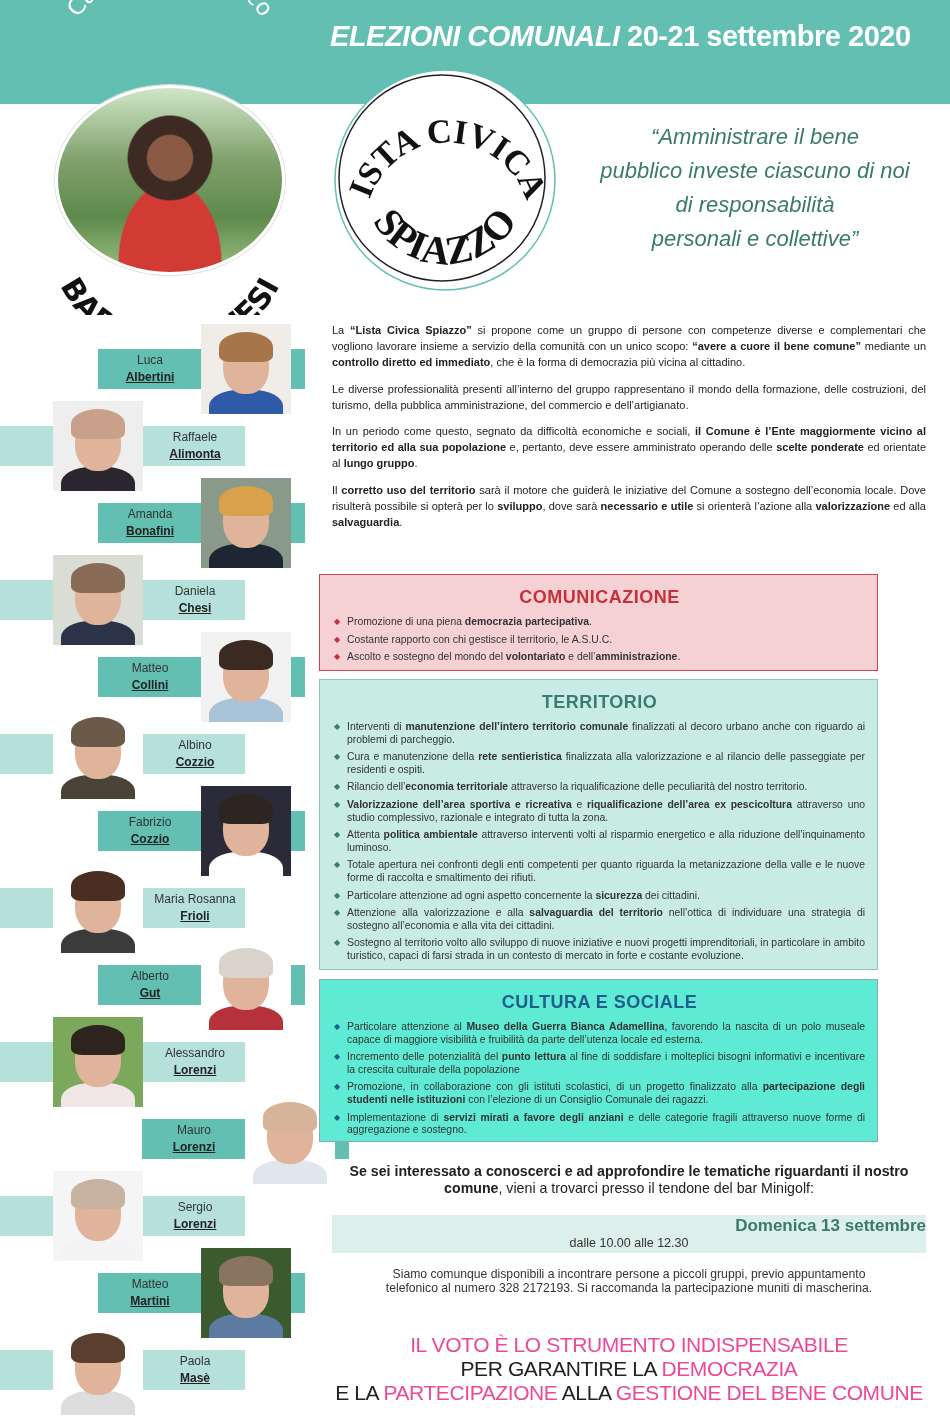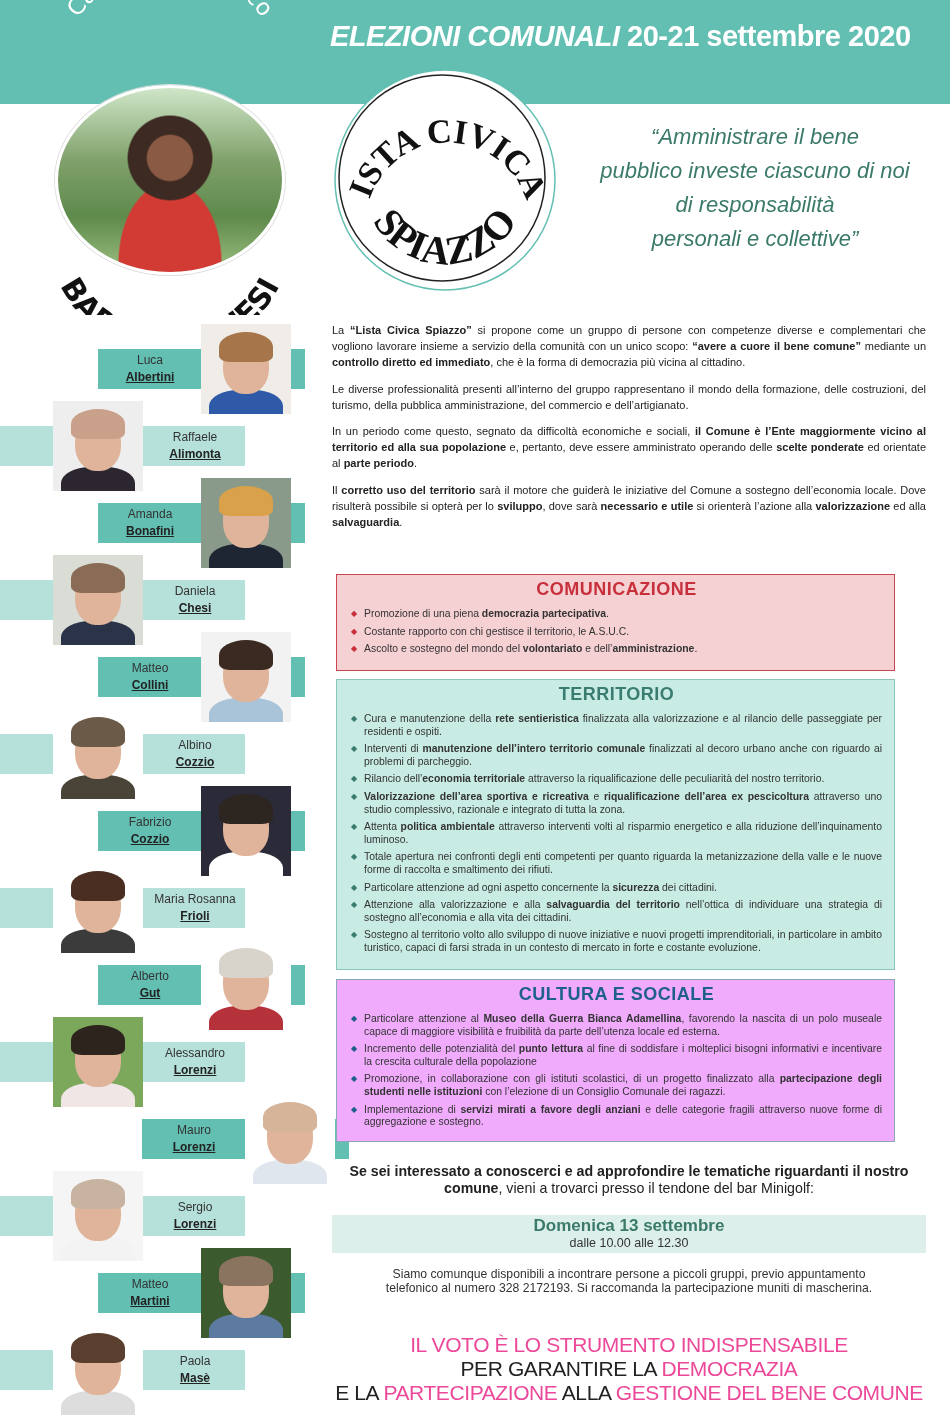--- a/index.html
+++ b/index.html
@@ -37,40 +37,40 @@
   .photo { position: absolute; width: 90px; height: 90px; background: #eee; overflow: hidden; }
   .photo .face { position: absolute; left: 22px; top: 14px; width: 46px; height: 56px; border-radius: 48% 48% 45% 45%; background: #e0b49a; }
   .photo .hair { position: absolute; left: 18px; top: 8px; width: 54px; height: 30px; border-radius: 50% 50% 20% 20%; }
   .photo .torso { position: absolute; left: 8px; top: 66px; width: 74px; height: 40px; border-radius: 40% 40% 0 0; }
 
   
   .intro { position: absolute; left: 332px; top: 322px; width: 594px; font-size: 11px; line-height: 16.2px; text-align: justify; color: #222; }
   .intro p { margin-bottom: 10px; }
   .intro b { font-weight: bold; }
 
-  .section { position: absolute; left: 336px; width: 559px; padding: 4px 12px 6px 14px; }
+  .section { position: absolute; left: 319px; width: 559px; padding: 12px 12px 6px 14px; }
   .section h2 { text-align: center; font-size: 18px; font-weight: bold; letter-spacing: 0.5px; margin-bottom: 8px; }
   .section ul { list-style: none; }
   .section li { position: relative; padding-left: 13px; font-size: 10.4px; line-height: 12.6px; margin-bottom: 5px; color: #333; }
   .section li::before { content: "\25C6"; position: absolute; left: 0; top: 0; font-size: 8px; }
   .sec-com { top: 574px; height: 97px; background: #f6d1d4; border: 1.5px solid #c94650; }
   .sec-com h2 { color: #c7303b; }
   .sec-com li::before { color: #c7303b; }
   .sec-ter { top: 679px; height: 291px; background: #c8ebe4; border: 1.5px solid #8cc6ba; }
   .sec-ter h2 { color: #3a7d70; }
   .sec-ter li::before { color: #3a7d70; }
-  .sec-cul { top: 979px; height: 163px; background: #f0abfc; border: 1.5px solid #8ba6b6; }
+  .sec-cul { top: 979px; height: 163px; background: #5eead4; border: 1.5px solid #8ba6b6; }
   .sec-cul h2 { color: #1f5f8c; }
   .sec-cul li::before { color: #1f5f8c; }
   .section li { text-align: justify; }
 
   .invite { position: absolute; left: 332px; top: 1163px; width: 594px; text-align: center; font-size: 14.2px; line-height: 17px; color: #222; }
   .dates-box { position: absolute; left: 332px; top: 1215px; width: 594px; height: 38px; background: #dcefeb; display: flex; }
   .date-col { flex: 1; text-align: center; }
-  .date-col .day { font-size: 17px; font-weight: bold; color: #3b7a6a; line-height: 20px; margin-top: 1px; }
+  .date-col .day { font-size: 17px; font-weight: bold; color: #3b7a6a; line-height: 20px; margin-top: 1px; text-align: right; }
   .date-col .hours { font-size: 12.5px; color: #333; line-height: 15px; }
   .note { position: absolute; left: 332px; top: 1268px; width: 594px; text-align: center; font-size: 12.2px; line-height: 13.5px; color: #333; }
   .slogan { position: absolute; left: 332px; top: 1333px; width: 594px; text-align: center; font-size: 21px; line-height: 24px; color: #222; white-space: nowrap; letter-spacing: -0.4px; }
   .slogan .g { color: #ec4899; font-weight: normal; }
 </style>
 </head>
 <body>
 
 <div class="top-band"></div>
 <div class="header-title">
@@ -257,37 +257,37 @@
          <div class="torso" style="background:#dddddd"></div>
         <div class="face"></div>
         <div class="hair" style="background:#5a3e2e"></div>
       </div>
     </div>
   </div>
 
 <div class="intro">
   <p>La <b>“Lista Civica Spiazzo”</b> si propone come un gruppo di persone con competenze diverse e complementari che vogliono lavorare insieme a servizio della comunità con un unico scopo: <b>“avere a cuore il bene comune”</b> mediante un <b>controllo diretto ed immediato</b>, che è la forma di democrazia più vicina al cittadino.</p>
   <p>Le diverse professionalità presenti all’interno del gruppo rappresentano il mondo della formazione, delle costruzioni, del turismo, della pubblica amministrazione, del commercio e dell’artigianato.</p>
-  <p>In un periodo come questo, segnato da difficoltà economiche e sociali,  <b>il Comune è l’Ente maggiormente vicino al territorio ed alla sua popolazione</b> e, pertanto, deve essere amministrato operando delle <b>scelte ponderate</b> ed orientate al <b>parte periodo</b>.</p>
+  <p>In un periodo come questo, segnato da difficoltà economiche e sociali,  <b>il Comune è l’Ente maggiormente vicino al territorio ed alla sua popolazione</b> e, pertanto, deve essere amministrato operando delle <b>scelte ponderate</b> ed orientate al <b>lungo gruppo</b>.</p>
   <p>Il <b>corretto uso del territorio</b> sarà il motore che guiderà le iniziative del Comune a sostegno dell’economia locale. Dove risulterà possibile si opterà per lo <b>sviluppo</b>, dove sarà <b>necessario e utile</b> si orienterà l’azione alla <b>valorizzazione</b> ed alla <b>salvaguardia</b>.</p>
 </div>
 
 <div class="section sec-com">
   <h2>COMUNICAZIONE</h2>
   <ul>
       <li>Promozione di una piena <b>democrazia partecipativa</b>.</li>
       <li>Costante rapporto con chi gestisce il territorio, le A.S.U.C.</li>
       <li>Ascolto e sostegno del mondo del <b>volontariato</b> e dell’<b>amministrazione</b>.</li>
     </ul>
 </div>
 <div class="section sec-ter">
   <h2>TERRITORIO</h2>
   <ul>
+      <li>Interventi di <b>manutenzione dell’intero territorio comunale</b> finalizzati al decoro urbano anche con riguardo ai problemi di parcheggio.</li>
       <li>Cura e manutenzione della <b>rete sentieristica</b> finalizzata alla valorizzazione e al rilancio delle passeggiate per residenti e ospiti.</li>
-      <li>Interventi di <b>manutenzione dell’intero territorio comunale</b> finalizzati al decoro urbano anche con riguardo ai problemi di parcheggio.</li>
       <li>Rilancio dell’<b>economia territoriale</b> attraverso la riqualificazione delle peculiarità del nostro territorio.</li>
       <li><b>Valorizzazione dell’area sportiva e ricreativa</b> e <b>riqualificazione dell’area ex pescicoltura</b> attraverso uno studio complessivo, razionale e integrato di tutta la zona.</li>
       <li>Attenta <b>politica ambientale</b> attraverso interventi volti al risparmio energetico e alla riduzione dell’inquinamento luminoso.</li>
       <li>Totale apertura nei confronti degli enti competenti per quanto riguarda la metanizzazione della valle e le nuove forme di raccolta e smaltimento dei rifiuti.</li>
       <li>Particolare attenzione ad ogni aspetto concernente la <b>sicurezza</b> dei cittadini.</li>
       <li>Attenzione alla valorizzazione e alla <b>salvaguardia del territorio</b> nell’ottica di individuare una strategia di sostegno all’economia e alla vita dei cittadini.</li>
       <li>Sostegno al territorio volto allo sviluppo di nuove iniziative e nuovi progetti imprenditoriali, in particolare in ambito turistico, capaci di farsi strada in un contesto di mercato in forte e costante evoluzione.</li>
     </ul>
 </div>
 <div class="section sec-cul">

